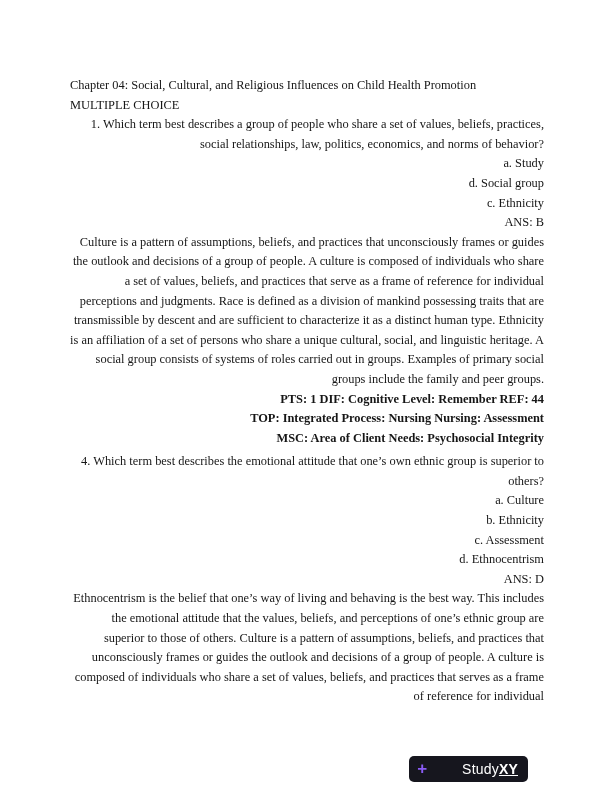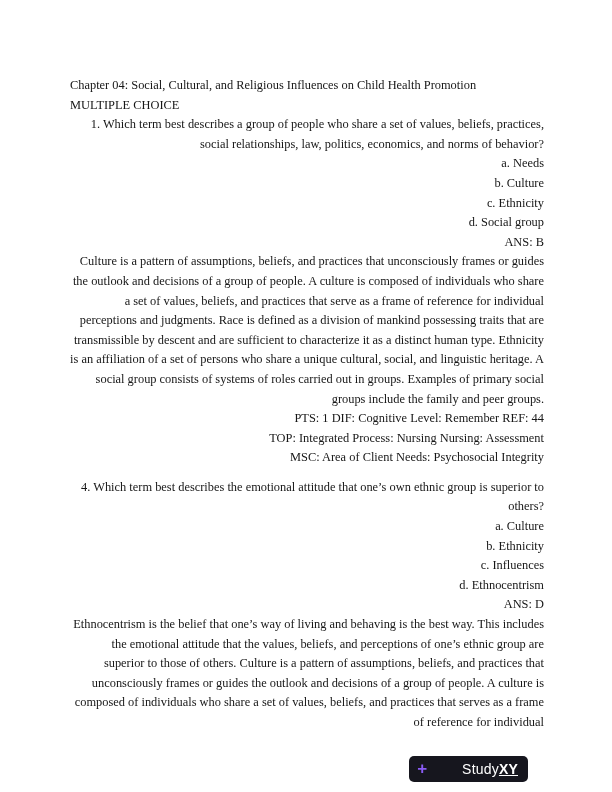--- a/index.html
+++ b/index.html
@@ -21,21 +21,21 @@
     left: 70px;
     top: 76px;
     width: 474px;
     font-size: 12.4px;
     line-height: 19.6px;
   }
   .content p { margin: 0; }
   .title    { margin: 0 0 9px 0; }
   .section  { margin: 0 0 9px 0; }
   .rationale { margin: 0 0 6px 0; }
-  .meta-block { margin: 0 0 10px 0; }
+  .meta-block { margin: 0 0 4px 0; font-weight: bold; }
   .question { margin: 0; text-align: right; }
 
   .logo {
     position: absolute;
     right: 16px;
     bottom: 10px;
     height: 26px;
     padding: 0 10px 0 8px;
     background: #16161e;
     border-radius: 5px;
@@ -63,38 +63,37 @@
 <body>
 
 <div class="page">
   <div class="content">
 
     <p class="title">Chapter 04: Social, Cultural, and Religious Influences on Child Health Promotion</p>
     <p class="section">MULTIPLE CHOICE</p>
 
     <div class="question">
       <p class="stem">1. Which term best describes a group of people who share a set of values, beliefs, practices, social relationships, law, politics, economics, and norms of behavior?</p>
-      <p class="option">a. Needs</p>
-      <p class="option">b. Culture</p>
+      <p class="option">a. Study</p>
+      <p class="option">d. Social group</p>
       <p class="option">c. Ethnicity</p>
-      <p class="option">d. Social group</p>
       <p class="ans">ANS: B</p>
       <p class="rationale">Culture is a pattern of assumptions, beliefs, and practices that unconsciously frames or guides the outlook and decisions of a group of people. A culture is composed of individuals who share a set of values, beliefs, and practices that serve as a frame of reference for individual perceptions and judgments. Race is defined as a division of mankind possessing traits that are transmissible by descent and are sufficient to characterize it as a distinct human type. Ethnicity is an affiliation of a set of persons who share a unique cultural, social, and linguistic heritage. A social group consists of systems of roles carried out in groups. Examples of primary social groups include the family and peer groups.</p>
       <div class="meta-block">
         <p>PTS: 1 DIF: Cognitive Level: Remember REF: 44</p>
         <p>TOP: Integrated Process: Nursing Nursing: Assessment</p>
         <p>MSC: Area of Client Needs: Psychosocial Integrity</p>
       </div>
     </div>
 
     <div class="question">
       <p class="stem">4. Which term best describes the emotional attitude that one’s own ethnic group is superior to others?</p>
       <p class="option">a. Culture</p>
       <p class="option">b. Ethnicity</p>
-      <p class="option">c. Influences</p>
+      <p class="option">c. Assessment</p>
       <p class="option">d. Ethnocentrism</p>
       <p class="ans">ANS: D</p>
       <p class="rationale">Ethnocentrism is the belief that one’s way of living and behaving is the best way. This includes the emotional attitude that the values, beliefs, and perceptions of one’s ethnic group are superior to those of others. Culture is a pattern of assumptions, beliefs, and practices that unconsciously frames or guides the outlook and decisions of a group of people. A culture is composed of individuals who share a set of values, beliefs, and practices that serves as a frame of reference for individual</p>
     </div>
 
   </div>
 
   <div class="logo">
     <span class="plus">+</span>
     <span class="brand"><span class="light">Study</span><span class="bold">XY</span></span>

